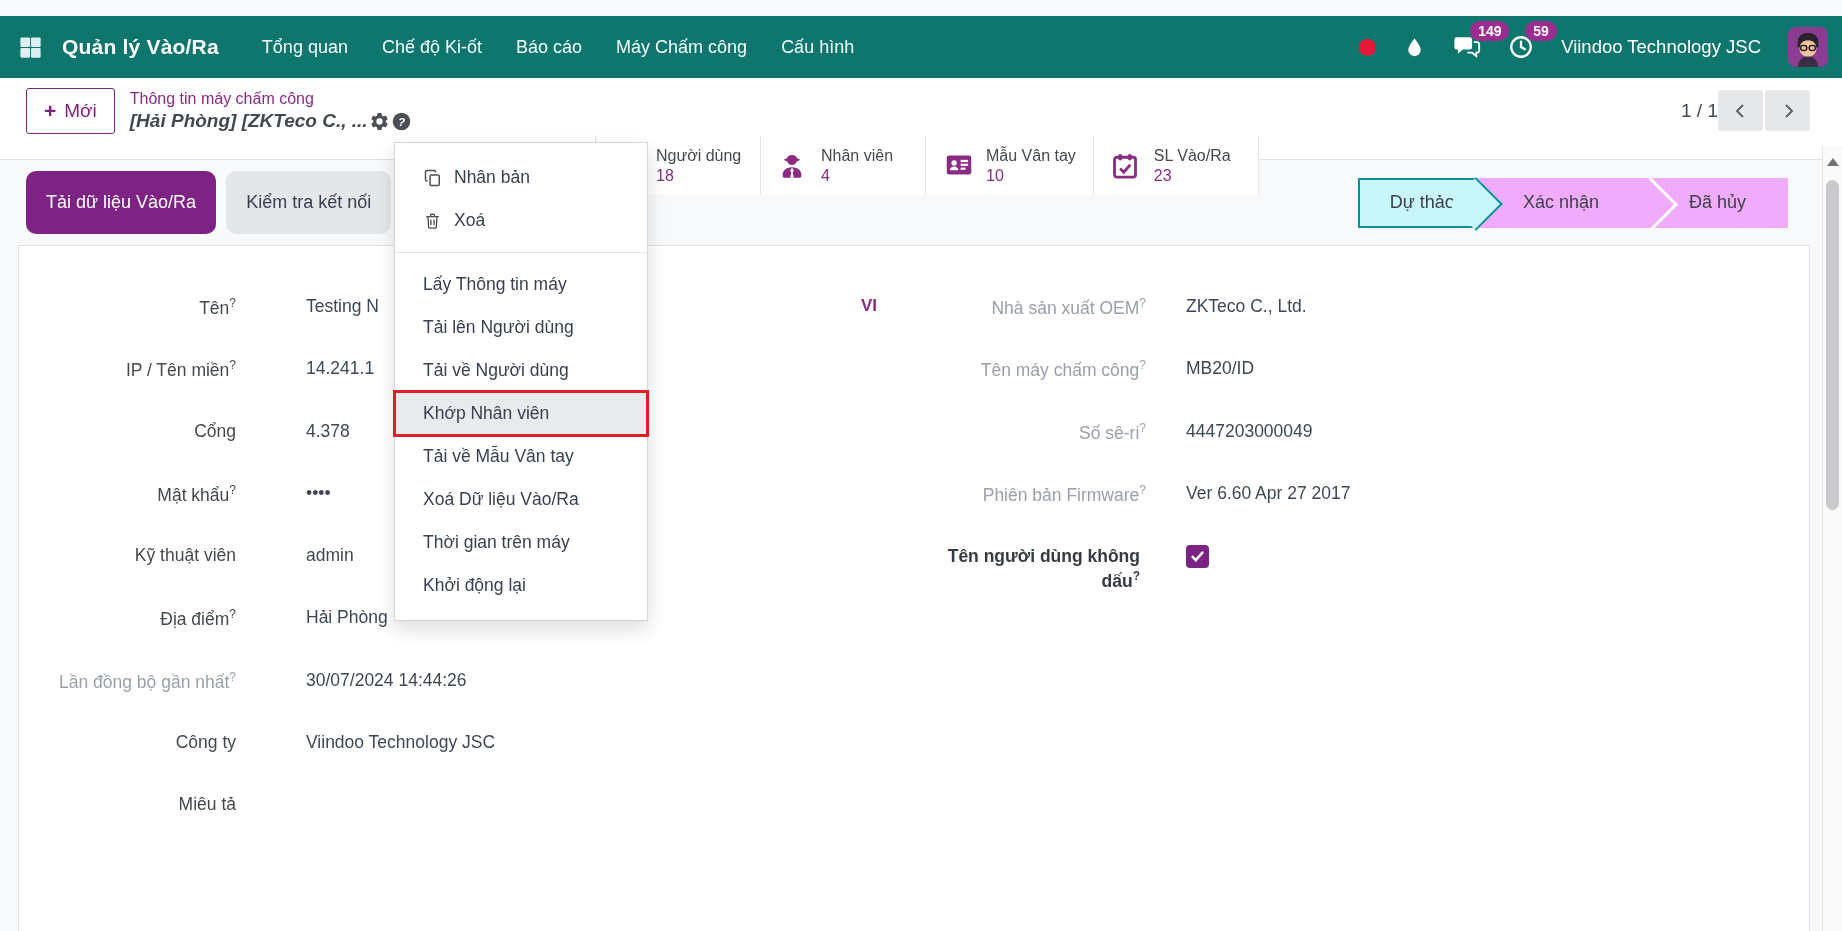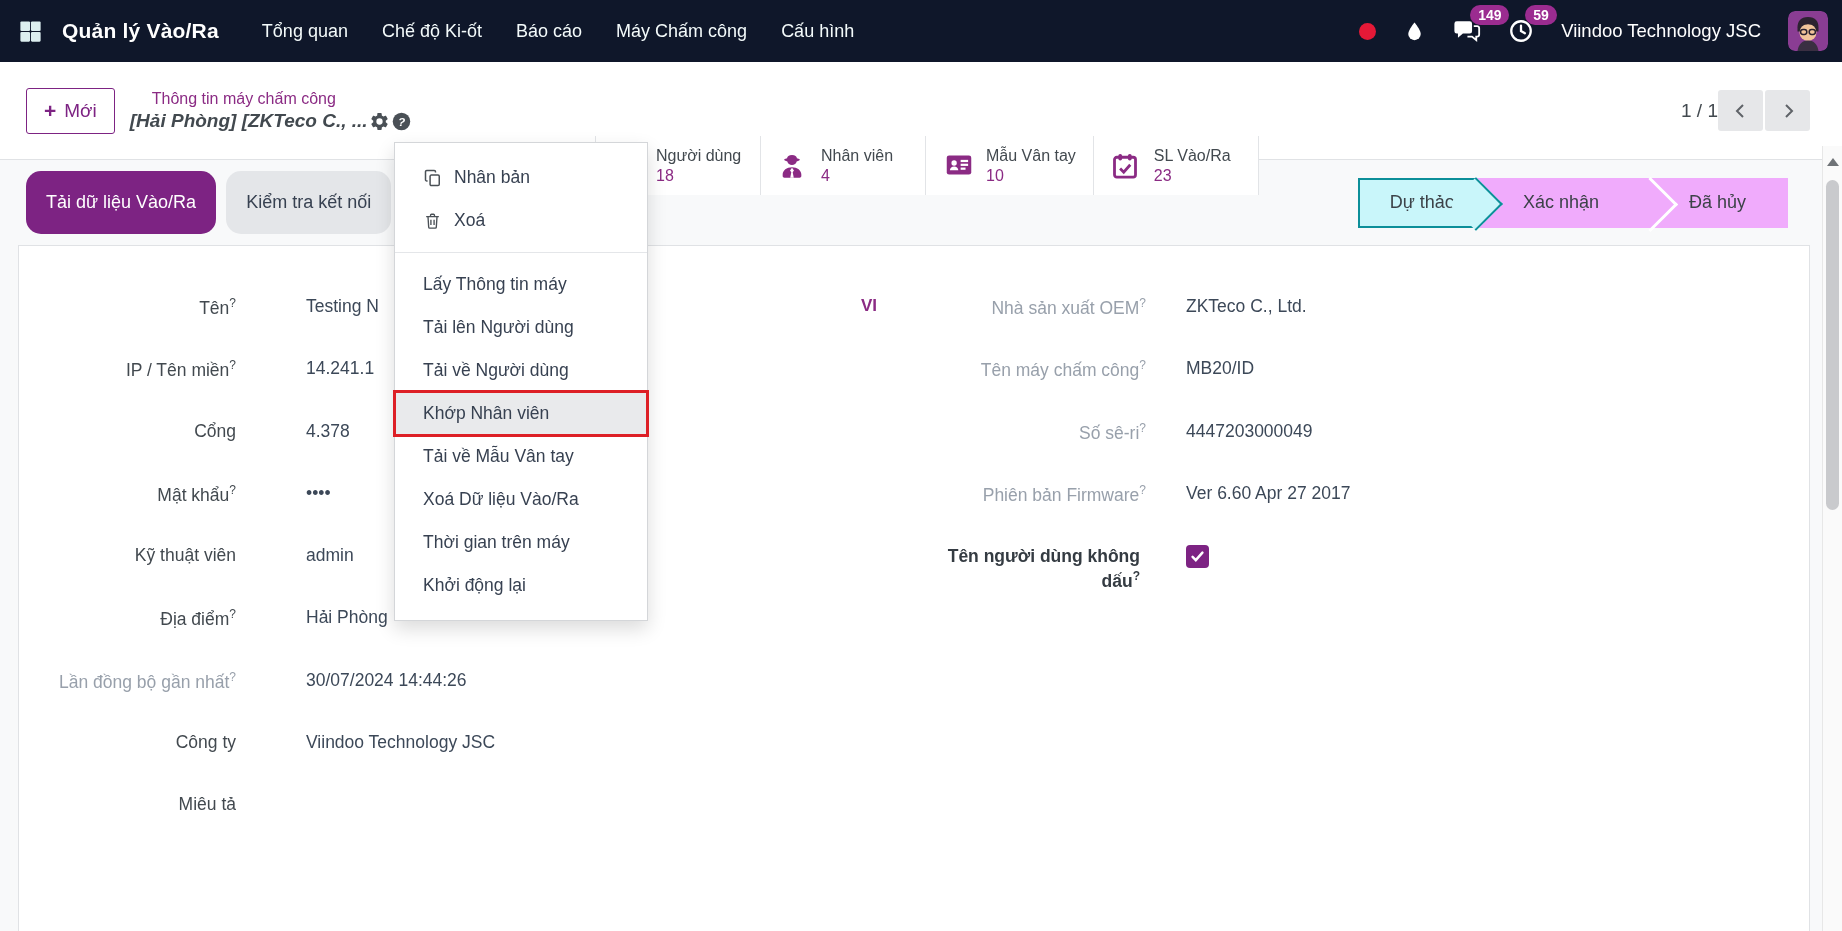--- a/index.html
+++ b/index.html
@@ -1,53 +1,53 @@
 <!DOCTYPE html>
 <html><head>
 <meta charset="utf-8">
 <style>
   * { box-sizing: border-box; margin: 0; padding: 0; }
   html,body { width:1842px; height:931px; overflow:hidden; font-family:"Liberation Sans",sans-serif; background:#f8f9fa; }
 
   
-  .topnav { position:absolute; top:0; left:0; width:1842px; height:62px; background:#0f172a; display:flex; align-items:center; color:#fff; z-index:20; }
+  .topnav { position:absolute; top:16px; left:0; width:1842px; height:62px; background:#0f766e; display:flex; align-items:center; color:#fff; z-index:20; }
   .apps-icon { width:27px; height:27px; margin:0 18px 0 17px; cursor:pointer; }
   .app-name { font-size:21px; font-weight:700; margin-right:26px; white-space:nowrap; letter-spacing:.2px; }
   .nav-menu { display:flex; align-items:center; height:100%; }
   .nav-item { font-size:18px; padding:0 17px; height:100%; display:flex; align-items:center; color:#f4fbfb; cursor:pointer; white-space:nowrap; }
   .nav-right { margin-left:auto; display:flex; align-items:center; gap:27px; padding-right:14px; }
   .record-dot { width:17px; height:17px; border-radius:50%; background:#e51937; display:inline-block; }
   .nav-icon { position:relative; display:inline-flex; align-items:flex-end; cursor:pointer; }
   .badge { position:absolute; top:-13px; left:17px; background:#9b2c90; color:#fff; border-radius:12px; padding:3px 8px; font-size:14px; font-weight:700; line-height:1; }
   .company-name { font-size:18.5px; white-space:nowrap; cursor:pointer; }
   .avatar { width:40px; height:40px; border-radius:7px; overflow:hidden; display:inline-flex; cursor:pointer; }
 
   
   .control-bar { position:absolute; top:62px; left:0; width:1842px; height:97px; background:#fff; display:flex; align-items:center; padding:0 32px 0 26px; z-index:10; }
   .btn-new { border:1px solid #7d2383; background:#fff; color:#7d2383; font-size:19px; padding:11px 17px; border-radius:3px; cursor:pointer; font-family:inherit; display:flex; align-items:center; gap:8px; white-space:nowrap; }
   .btn-new .plus { font-weight:700; font-size:21px; line-height:1; }
   .breadcrumbs { margin-left:15px; display:flex; flex-direction:column; gap:2px; }
-  .bc-parent { font-size:16px; color:#8b2b84; cursor:pointer; white-space:nowrap;margin-left:22px; }
+  .bc-parent { font-size:16px; color:#8b2b84; cursor:pointer; white-space:nowrap; }
   .bc-current-row { display:flex; align-items:flex-end; gap:1px;font-style:italic; }
   .bc-current { font-size:19px; font-weight:700; color:#42494f; white-space:nowrap; }
   .bc-icon { width:21px; height:21px; cursor:pointer; display:inline-flex; }
   .stats { position:absolute; left:595px; top:74px; height:59px; display:flex; border-left:1px solid #e2e4e7; }
   .stat { display:flex; align-items:center; gap:11px; padding:0 17px; border-right:1px solid #e2e4e7; min-width:165px; cursor:pointer; background:#fff; }
   .stat-icon { width:32px; height:30px; display:inline-flex; flex:none; }
   .stat-text { display:flex; flex-direction:column; line-height:1.25; }
   .stat-label { font-size:16px; color:#42494f; white-space:nowrap; }
   .stat-value { font-size:16px; color:#8b2b84; }
   .pager { margin-left:auto; display:flex; align-items:center; }
   .pager-count { font-size:19px; color:#42494f; white-space:nowrap; }
   .pager-btns { display:flex; gap:2px; }
   .pager-btn { width:45px; height:41px; background:#e6e7e9; border:none; border-radius:3px; display:flex; align-items:center; justify-content:center; cursor:pointer; }
 
   
   .action-bar { position:absolute; top:159px; left:0; width:1822px; height:86px; background:#f8f9fa; border-top:1px solid #e0e2e5; display:flex; align-items:center; padding:0 34px 0 26px; z-index:5; }
-  .btn { font-family:inherit; font-size:18px; padding:21px 20px; border:none; border-radius:15px; cursor:pointer; white-space:nowrap; }
+  .btn { font-family:inherit; font-size:18px; padding:21px 20px; border:none; border-radius:10px; cursor:pointer; white-space:nowrap; }
   .btn-primary { background:#7d2383; color:#fff; }
   .btn-secondary { background:#e4e6e9; color:#374151; margin-left:10px; }
   .statusbar { margin-left:auto; display:flex; height:50px; }
   .step { position:relative; display:flex; align-items:center; font-size:18px; color:#3c4248; background:#f0abfc; cursor:pointer; white-space:nowrap; }
   .step.s1 { padding:0 50px 0 46px; z-index:1; }
   .step.s2 { padding:0 42px 0 40px; z-index:1; }
   .step.s2::before { content:""; position:absolute; left:-18px; top:7px; width:36px; height:36px; transform:rotate(45deg); border-top:3px solid #fff; border-right:3px solid #fff; }
   .step.active { background:#c9f6fa; border:2px solid #0c8f99; border-right:none; padding:0 22px 0 30px; z-index:3; }
   .step.active::after { content:""; position:absolute; right:-18px; top:5px; width:36px; height:36px; transform:rotate(45deg); background:#c9f6fa; border-top:2px solid #0c8f99; border-right:2px solid #0c8f99; }
 

